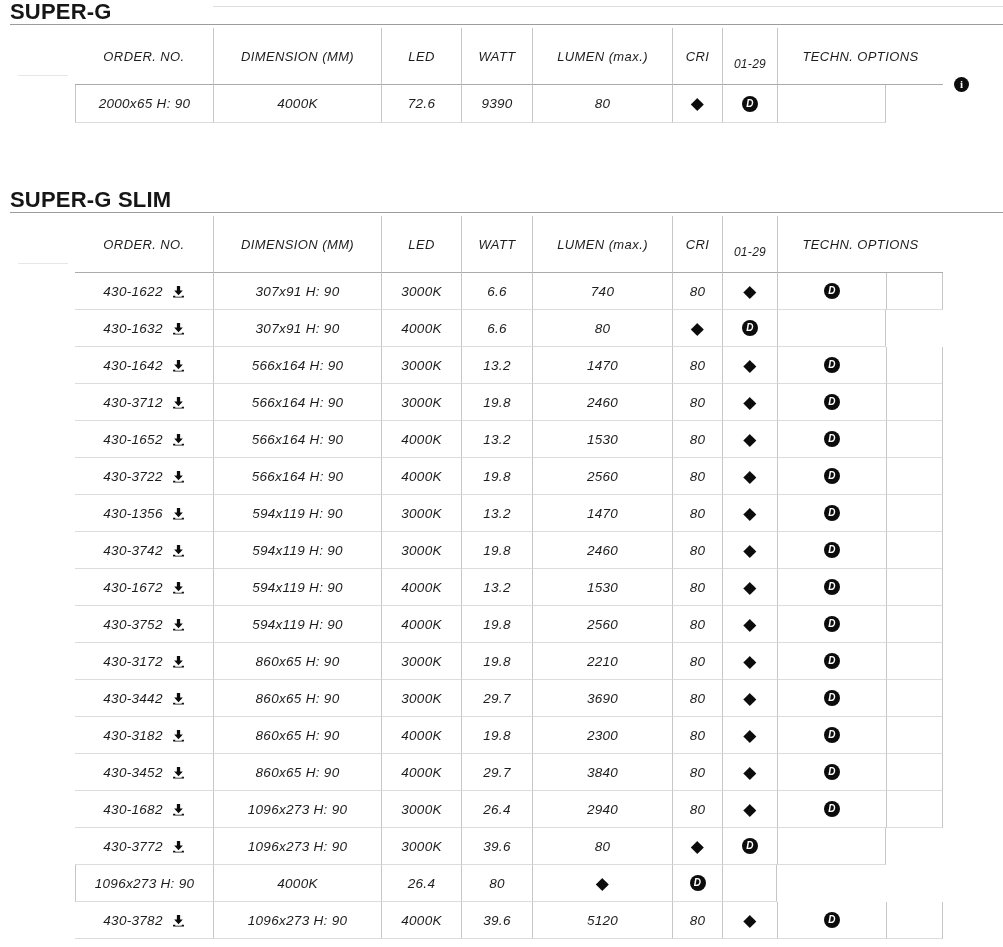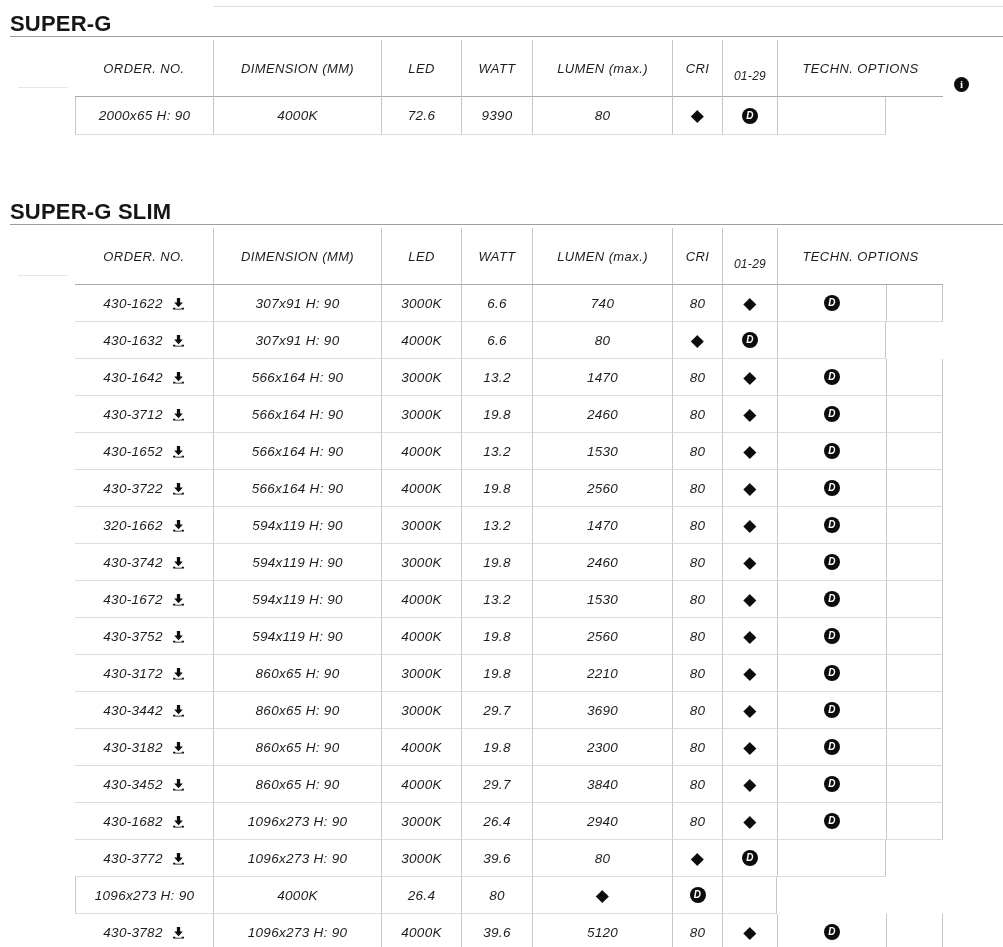--- a/index.html
+++ b/index.html
@@ -9,21 +9,21 @@
     overflow:hidden;
     font-family:"Liberation Sans","DejaVu Sans",sans-serif;
     color:#1d1d1d;
     background:#fff;
   }
   .prev-edge{
     position:absolute;left:213px;top:6px;width:790px;height:0;
     border-top:1px solid #dedede;
   }
   .section{margin-left:10px;}
-  .section.first{padding-top:12px;}
+  .section.first{padding-top:0;}
   .section.second{margin-top:65px;}
   .section-title{
     margin:0;width:993px;
     font-size:22px;font-weight:bold;letter-spacing:.2px;
     line-height:24px;color:#161616;
     border-bottom:1px solid #9c9c9c;
   }
   .tbl{margin-top:3px;width:933px;}
   .row{
     display:grid;
@@ -293,21 +293,21 @@
             </div>
           <div class="c vline">
               <span class="dbadge">D</span>
             </div>
           <div class="c vline rline"></div>
         </div>
           <div class="row data">
           <div class="c noborder"></div>
           <div class="c">
             <span class="order-wrap">
-              <span>320-1662</span>
+              <span>430-1356</span>
               <span class="dl">
                 <svg width="13" height="13" viewBox="0 0 24 24" fill="#0c0c0c" xmlns="http://www.w3.org/2000/svg">
                   <path d="M9 2h6v8h5l-8 9-8-9h5z"></path>
                   <path d="M2 20h4v3H2zM18 20h4v3h-4zM6 21.5h12v1.5H6z"></path>
                 </svg>
               </span>
             </span>
           </div>
           <div class="c vline">594x119 H: 90</div>
           <div class="c vline">3000K</div>

